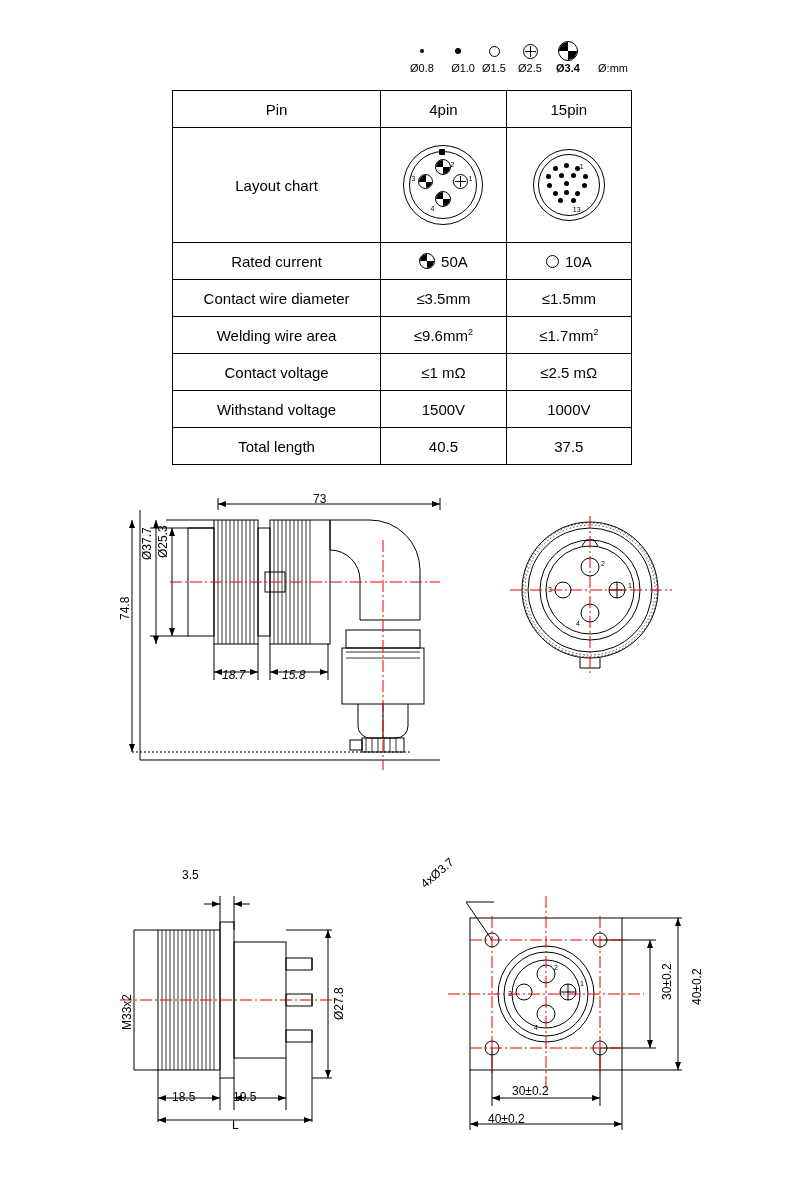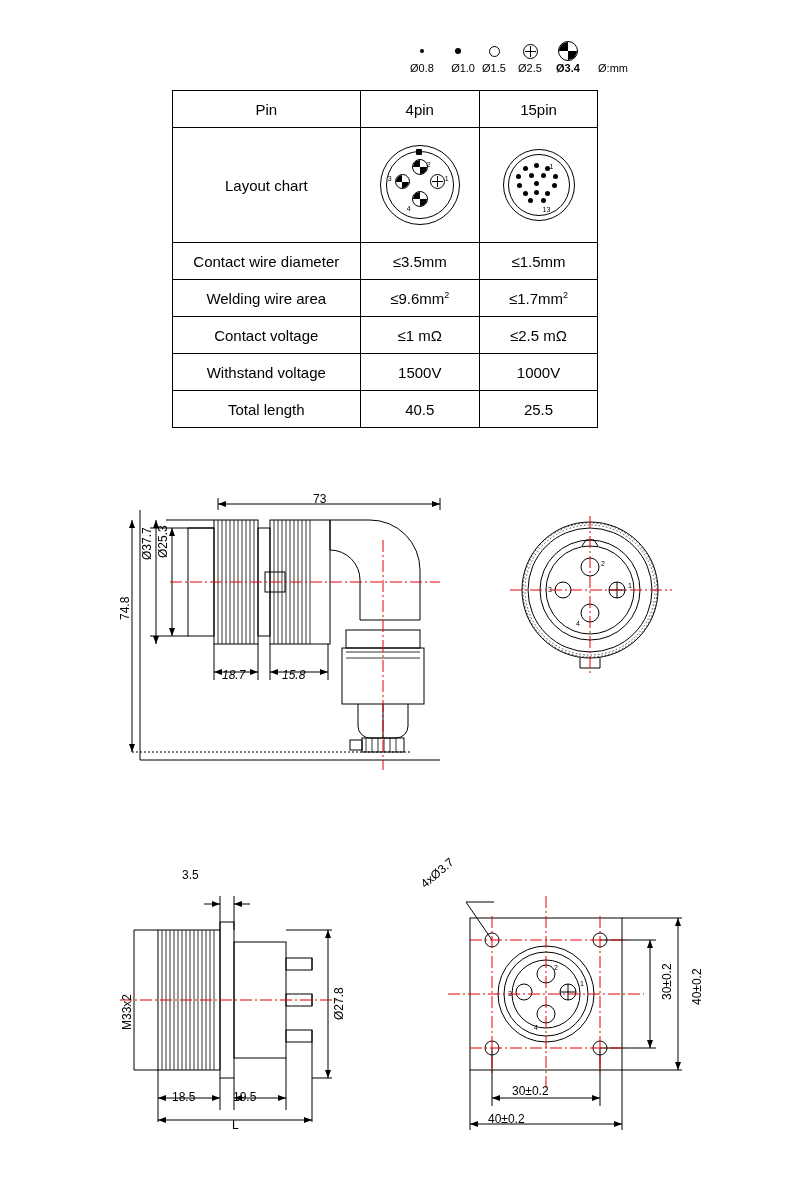--- a/index.html
+++ b/index.html
@@ -22,21 +22,21 @@
   .circ{border-radius:50%;border:1px solid #000;background:#fff;}
   .crosscirc{position:relative;border-radius:50%;border:1px solid #000;background:#fff;}
   .crosscirc:before,.crosscirc:after{content:"";position:absolute;background:#000;}
   .crosscirc:before{left:50%;top:1px;bottom:1px;width:1px;margin-left:-0.5px;}
   .crosscirc:after{top:50%;left:1px;right:1px;height:1px;margin-top:-0.5px;}
   .piecirc{position:relative;border-radius:50%;border:1px solid #000;background:#fff;overflow:hidden;}
   .piecirc:before{content:"";position:absolute;left:0;top:0;width:50%;height:50%;background:#000;}
   .piecirc:after{content:"";position:absolute;right:0;bottom:0;width:50%;height:50%;background:#000;}
 
   
-  .spec-table{position:absolute;left:172px;top:90px;width:426px;border-collapse:collapse;}
+  .spec-table{position:absolute;left:172px;top:90px;width:460px;border-collapse:collapse;}
   .spec-table td{border:1px solid #000;text-align:center;font-size:15px;padding:5px 2px;}
   .spec-table td.lbl{width:208px;}
   .spec-table td.c{width:122px;}
   .row-h td{height:26px;}
   .layout-row td{height:104px;}
   .sub{font-size:9px;vertical-align:super;}
   .cellflex{display:flex;align-items:center;justify-content:center;gap:6px;}
 
   
   .pinwrap{position:relative;width:80px;height:80px;margin:0 auto;}
@@ -156,20 +156,35 @@
           <div class="p" style="left:31px;top:41px;width:5px;height:5px;background:#000;"></div>
           <div class="p" style="left:42px;top:42px;width:5px;height:5px;background:#000;"></div>
           <div class="p" style="left:25px;top:49px;width:5px;height:5px;background:#000;"></div>
           <div class="p" style="left:38px;top:49px;width:5px;height:5px;background:#000;"></div>
           <div class="pnum" style="left:47px;top:14px;">1</div>
           <div class="pnum" style="left:40px;top:57px;">13</div>
         </div>
       </td>
     </tr>
 
+    <tr class="row-h">
+      <td class="lbl">Rated current</td>
+      <td class="c">
+        <div class="cellflex">
+          <span class="piecirc" style="width:14px;height:14px;"></span>
+          <span>50A</span>
+        </div>
+      </td>
+      <td class="c">
+        <div class="cellflex">
+          <span class="circ" style="width:11px;height:11px;"></span>
+          <span>10A</span>
+        </div>
+      </td>
+    </tr>
 
 
     <tr class="row-h">
       <td class="lbl">Contact wire diameter</td>
       <td class="c">≤3.5mm</td>
       <td class="c">≤1.5mm</td>
     </tr>
 
     <tr class="row-h">
       <td class="lbl">Welding wire area</td>
@@ -185,21 +200,21 @@
 
     <tr class="row-h">
       <td class="lbl">Withstand voltage</td>
       <td class="c">1500V</td>
       <td class="c">1000V</td>
     </tr>
 
     <tr class="row-h">
       <td class="lbl">Total length</td>
       <td class="c">40.5</td>
-      <td class="c">25.5</td>
+      <td class="c">37.5</td>
     </tr>
   </tbody>
     </table>
 
   <svg class="dw" style="left:110px;top:480px;" width="360" height="320" viewBox="0 0 360 320">
     <g fill="none" stroke="#000" stroke-width="1">
 
       <line x1="108" y1="30" x2="108" y2="18"></line>
       <line x1="330" y1="30" x2="330" y2="18"></line>
       <line x1="108" y1="24" x2="330" y2="24"></line>

